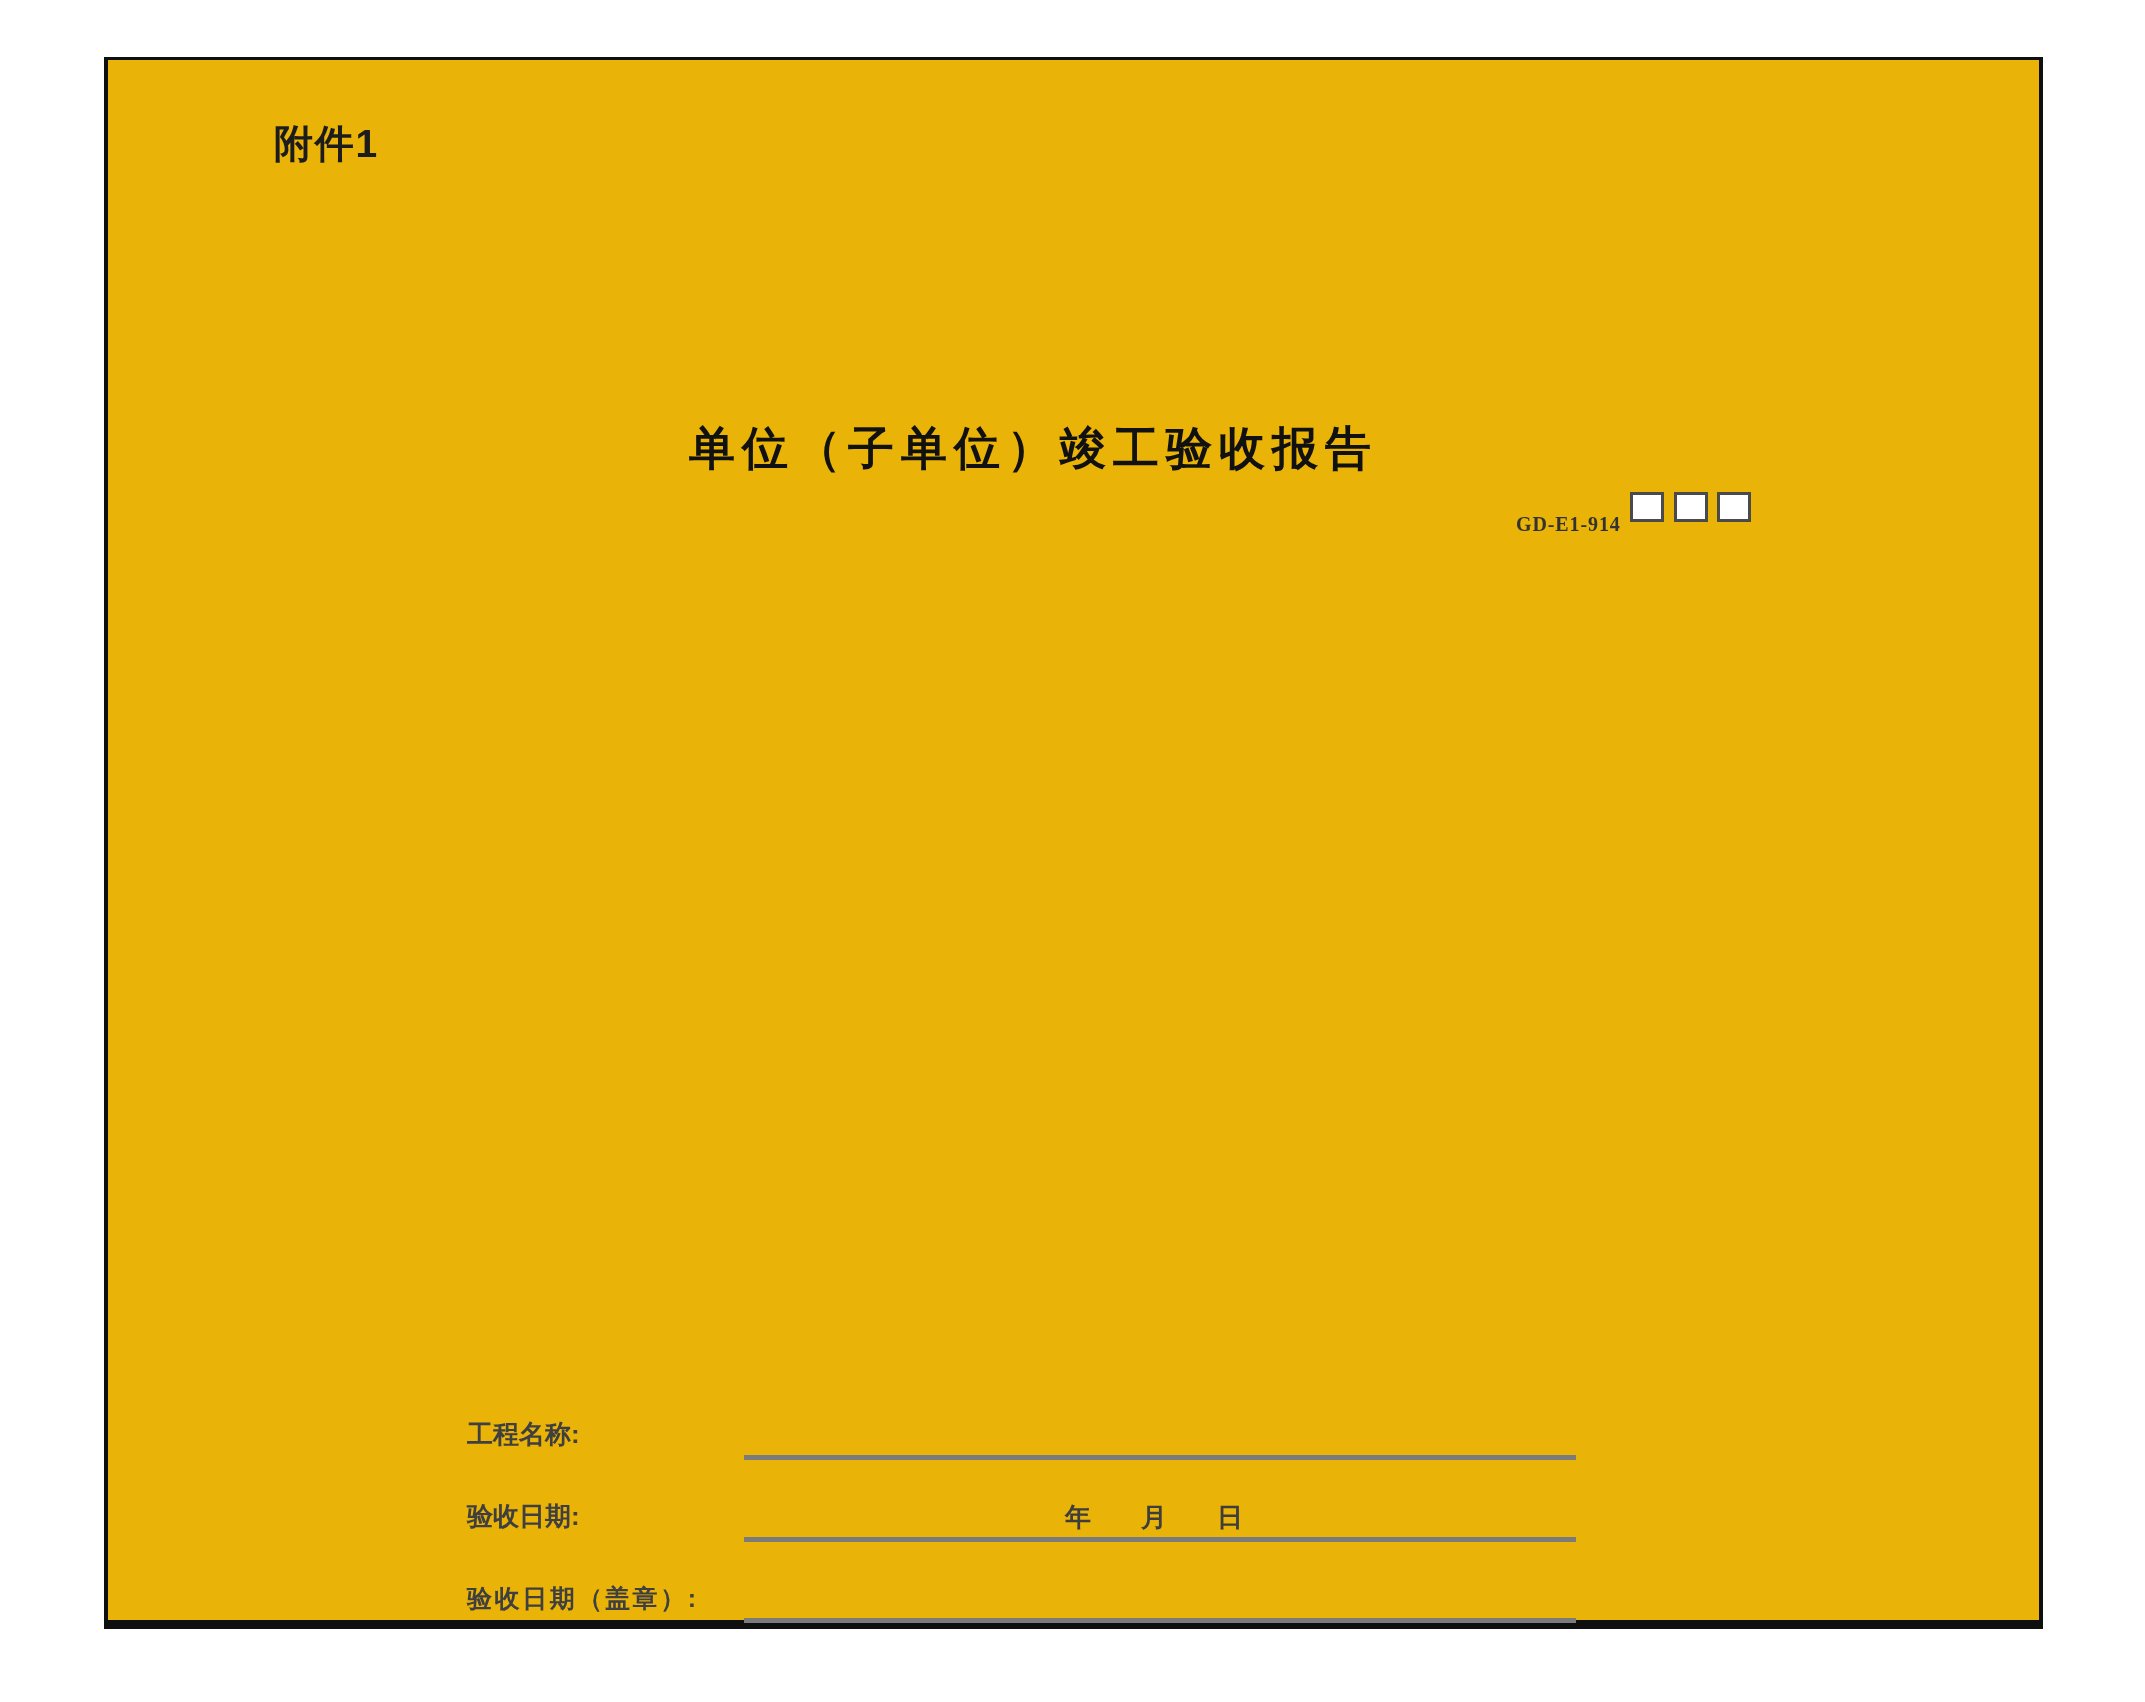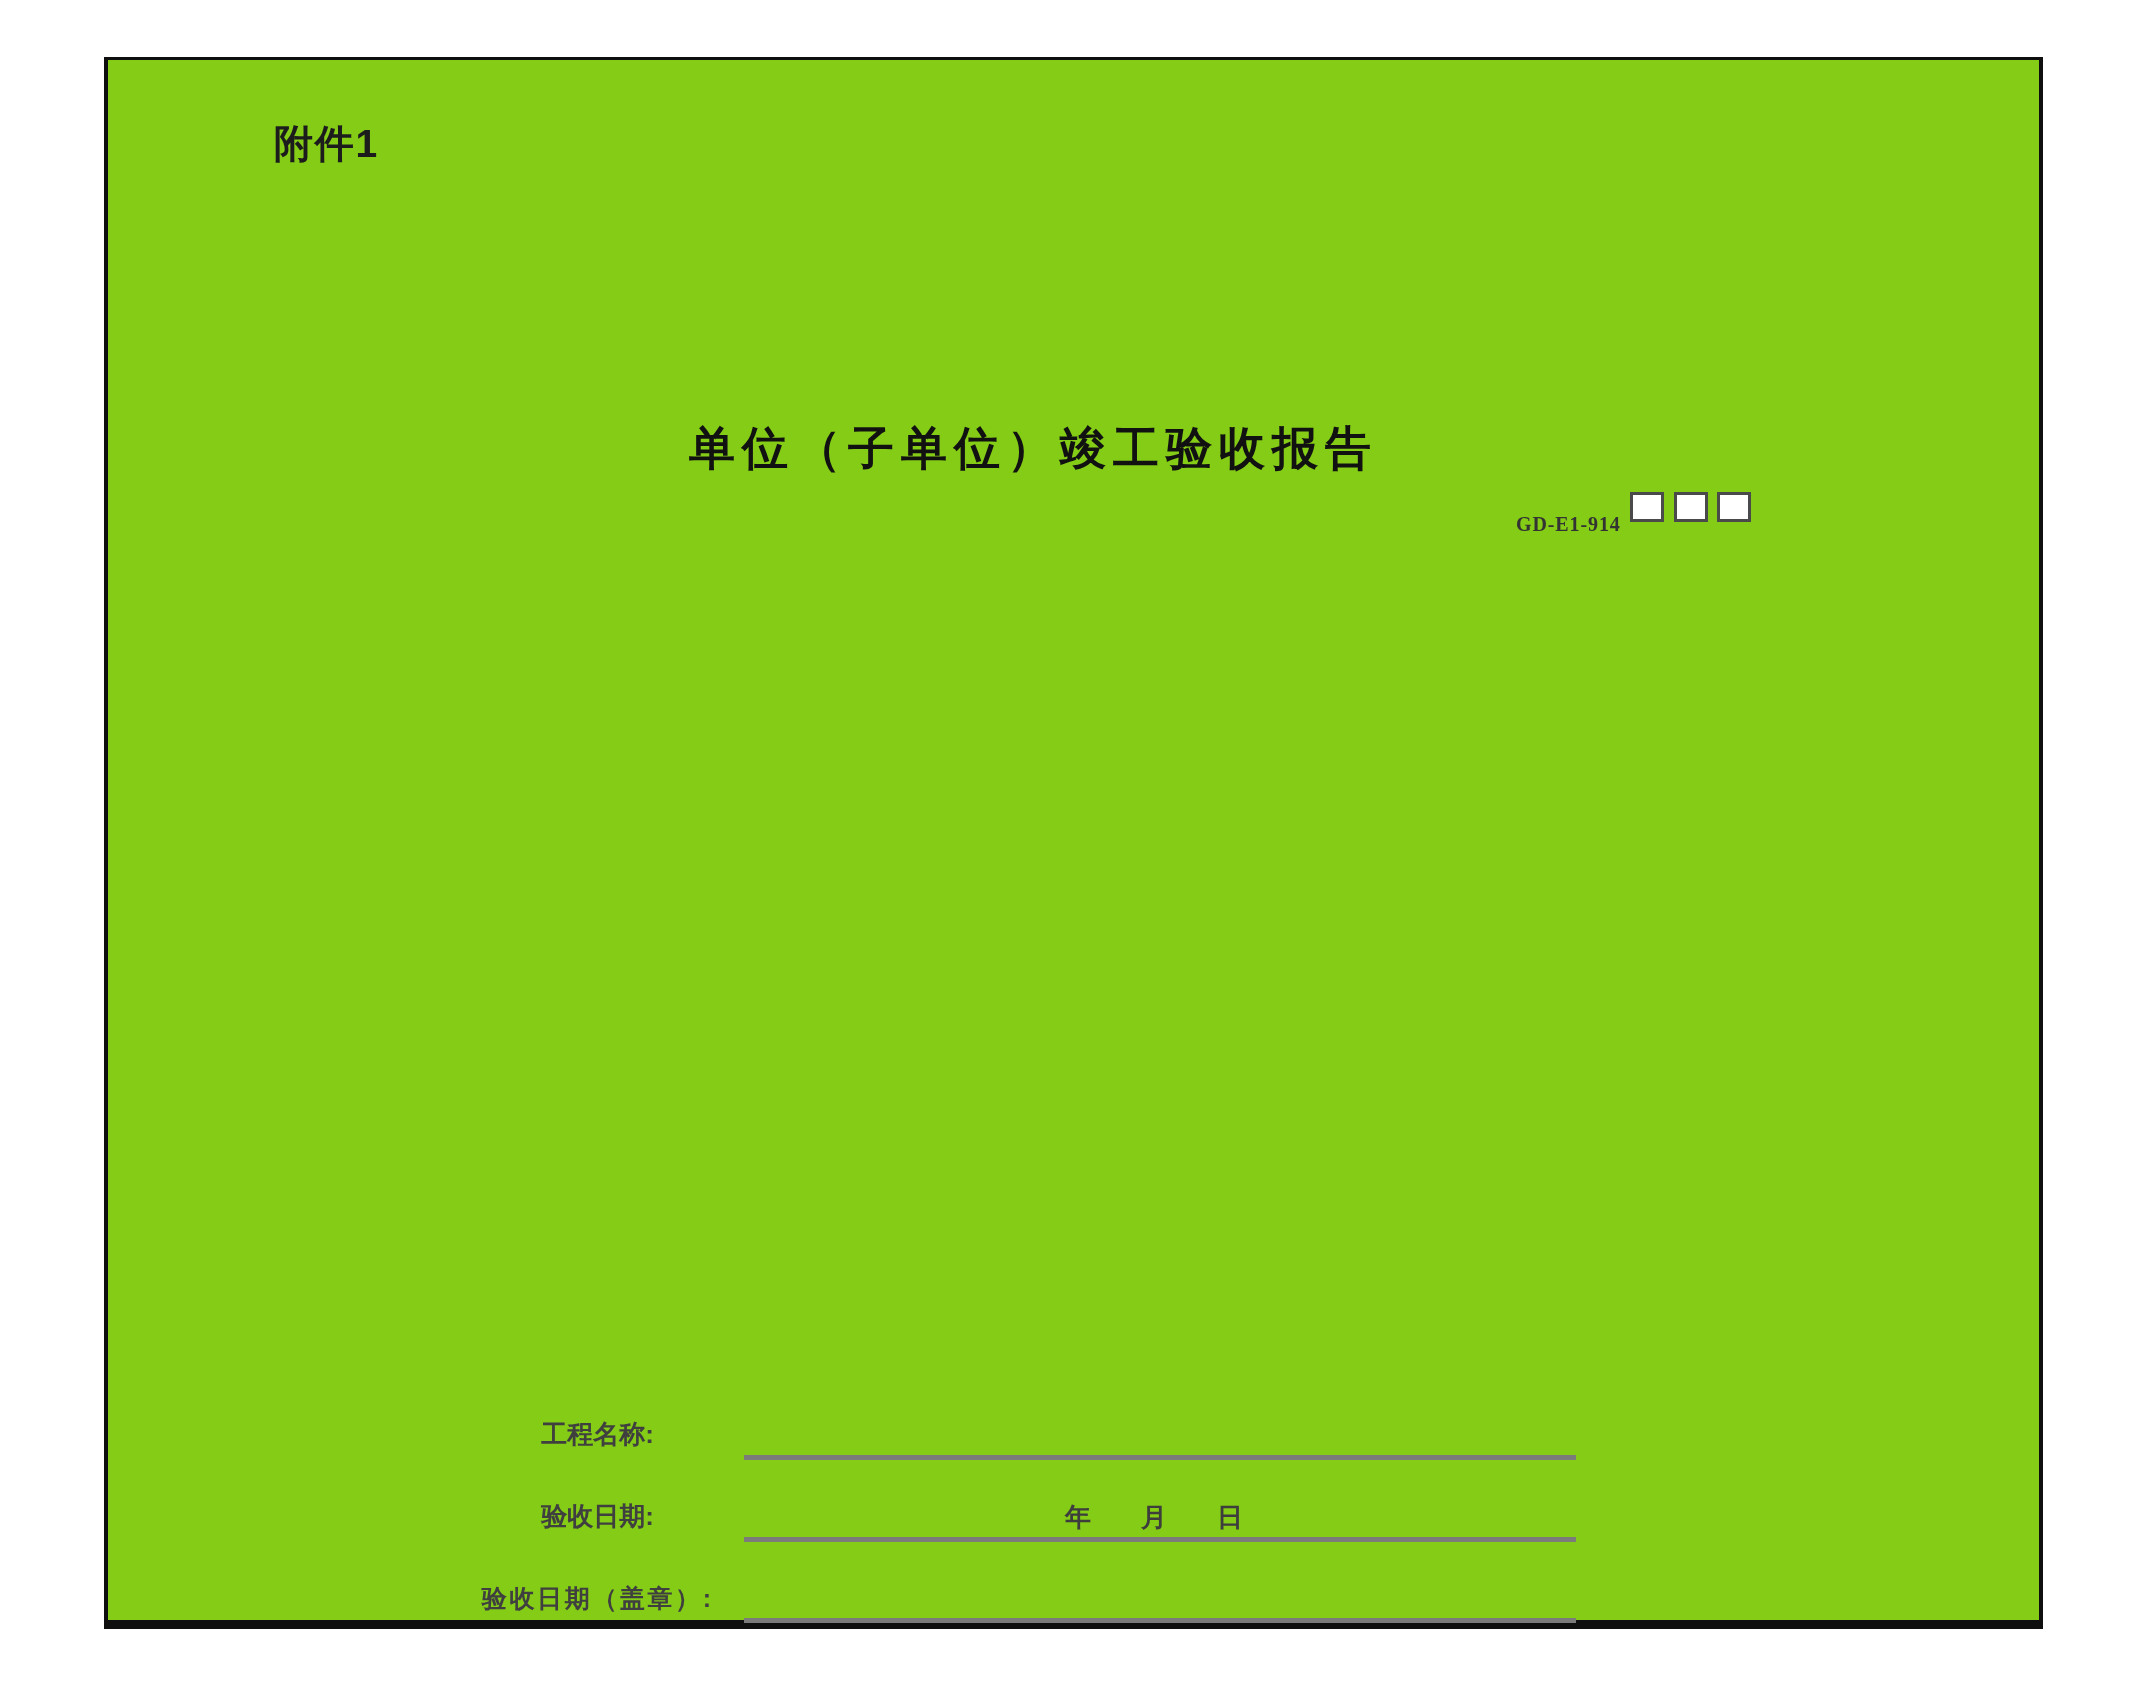--- a/index.html
+++ b/index.html
@@ -19,21 +19,21 @@
   .page {
     position: absolute;
     left: 104px;
     top: 57px;
     width: 1939px;
     height: 1572px;
     box-sizing: border-box;
     border-style: solid;
     border-color: #0f0f0f;
     border-width: 3.5px 4.3px 9.5px 4.3px;
-    background: #84cc16;
+    background: #eab308;
   }
   .attachment {
     position: absolute;
     left: 166px;
     top: 57px;
     font-size: 39px;
     font-weight: bold;
     color: #1c1c1c;
     letter-spacing: 1.7px;
   }
@@ -78,21 +78,21 @@
     display: flex;
     align-items: flex-end;
   }
   .row-project { top: 1321px; }
   .row-date    { top: 1403px; }
   .row-unit    { top: 1484px; }
   .field-label {
     box-sizing: border-box;
     width: 270px;
     flex: 0 0 270px;
-    text-align: center;
+    text-align: left;
     padding-right: 8.6px;
     padding-bottom: 7.8px;
     font-size: 26px;
     font-weight: bold;
     color: #3f3f3f;
     white-space: nowrap;
   }
   .row-unit .field-label {
     letter-spacing: 2.6px;
     font-size: 25px;

